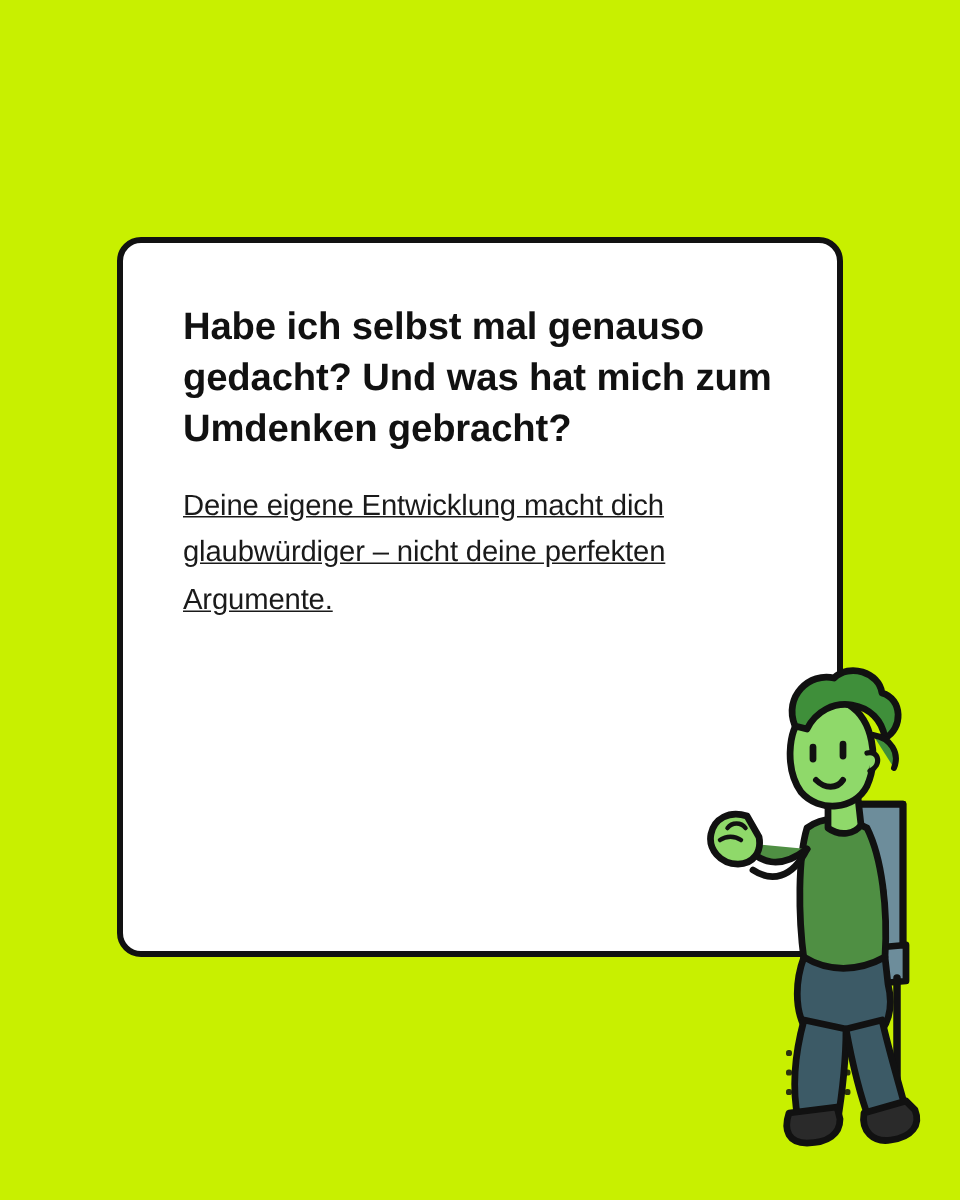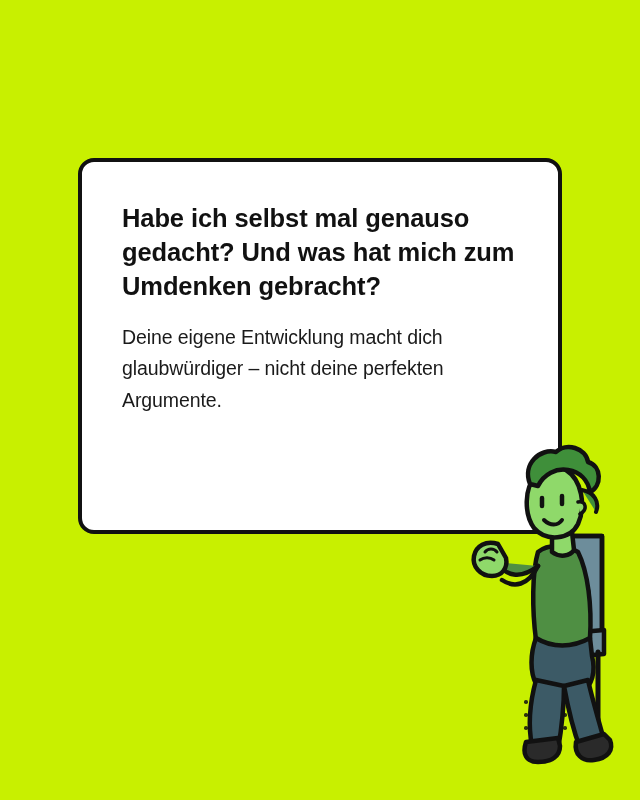--- a/index.html
+++ b/index.html
@@ -21,21 +21,21 @@
     height: 800px;
     background: #c8f000;
   }
 
   
   .card {
     position: absolute;
     left: 78px;
     top: 158px;
     width: 484px;
-    height: 376px;
+    height: 480px;
     background: #ffffff;
     border: 4px solid #111111;
     border-radius: 16px;
     box-sizing: border-box;
   }
   .card-inner {
     padding: 40px 36px 0 40px;
   }
   .card-title {
     font-size: 25.5px;
@@ -47,20 +47,21 @@
   }
   .card-para {
     font-size: 19.5px;
     line-height: 1.62;
     color: #1a1a1a;
     margin: 0 0 20px 0;
     letter-spacing: -0.1px;
   }
   .card-para.second {
     margin-bottom: 0;
+    text-decoration: underline;
   }
 
   
   .dots {
     position: absolute;
     left: 524px;
     top: 700px;
     width: 46px;
     height: 40px;
   }

